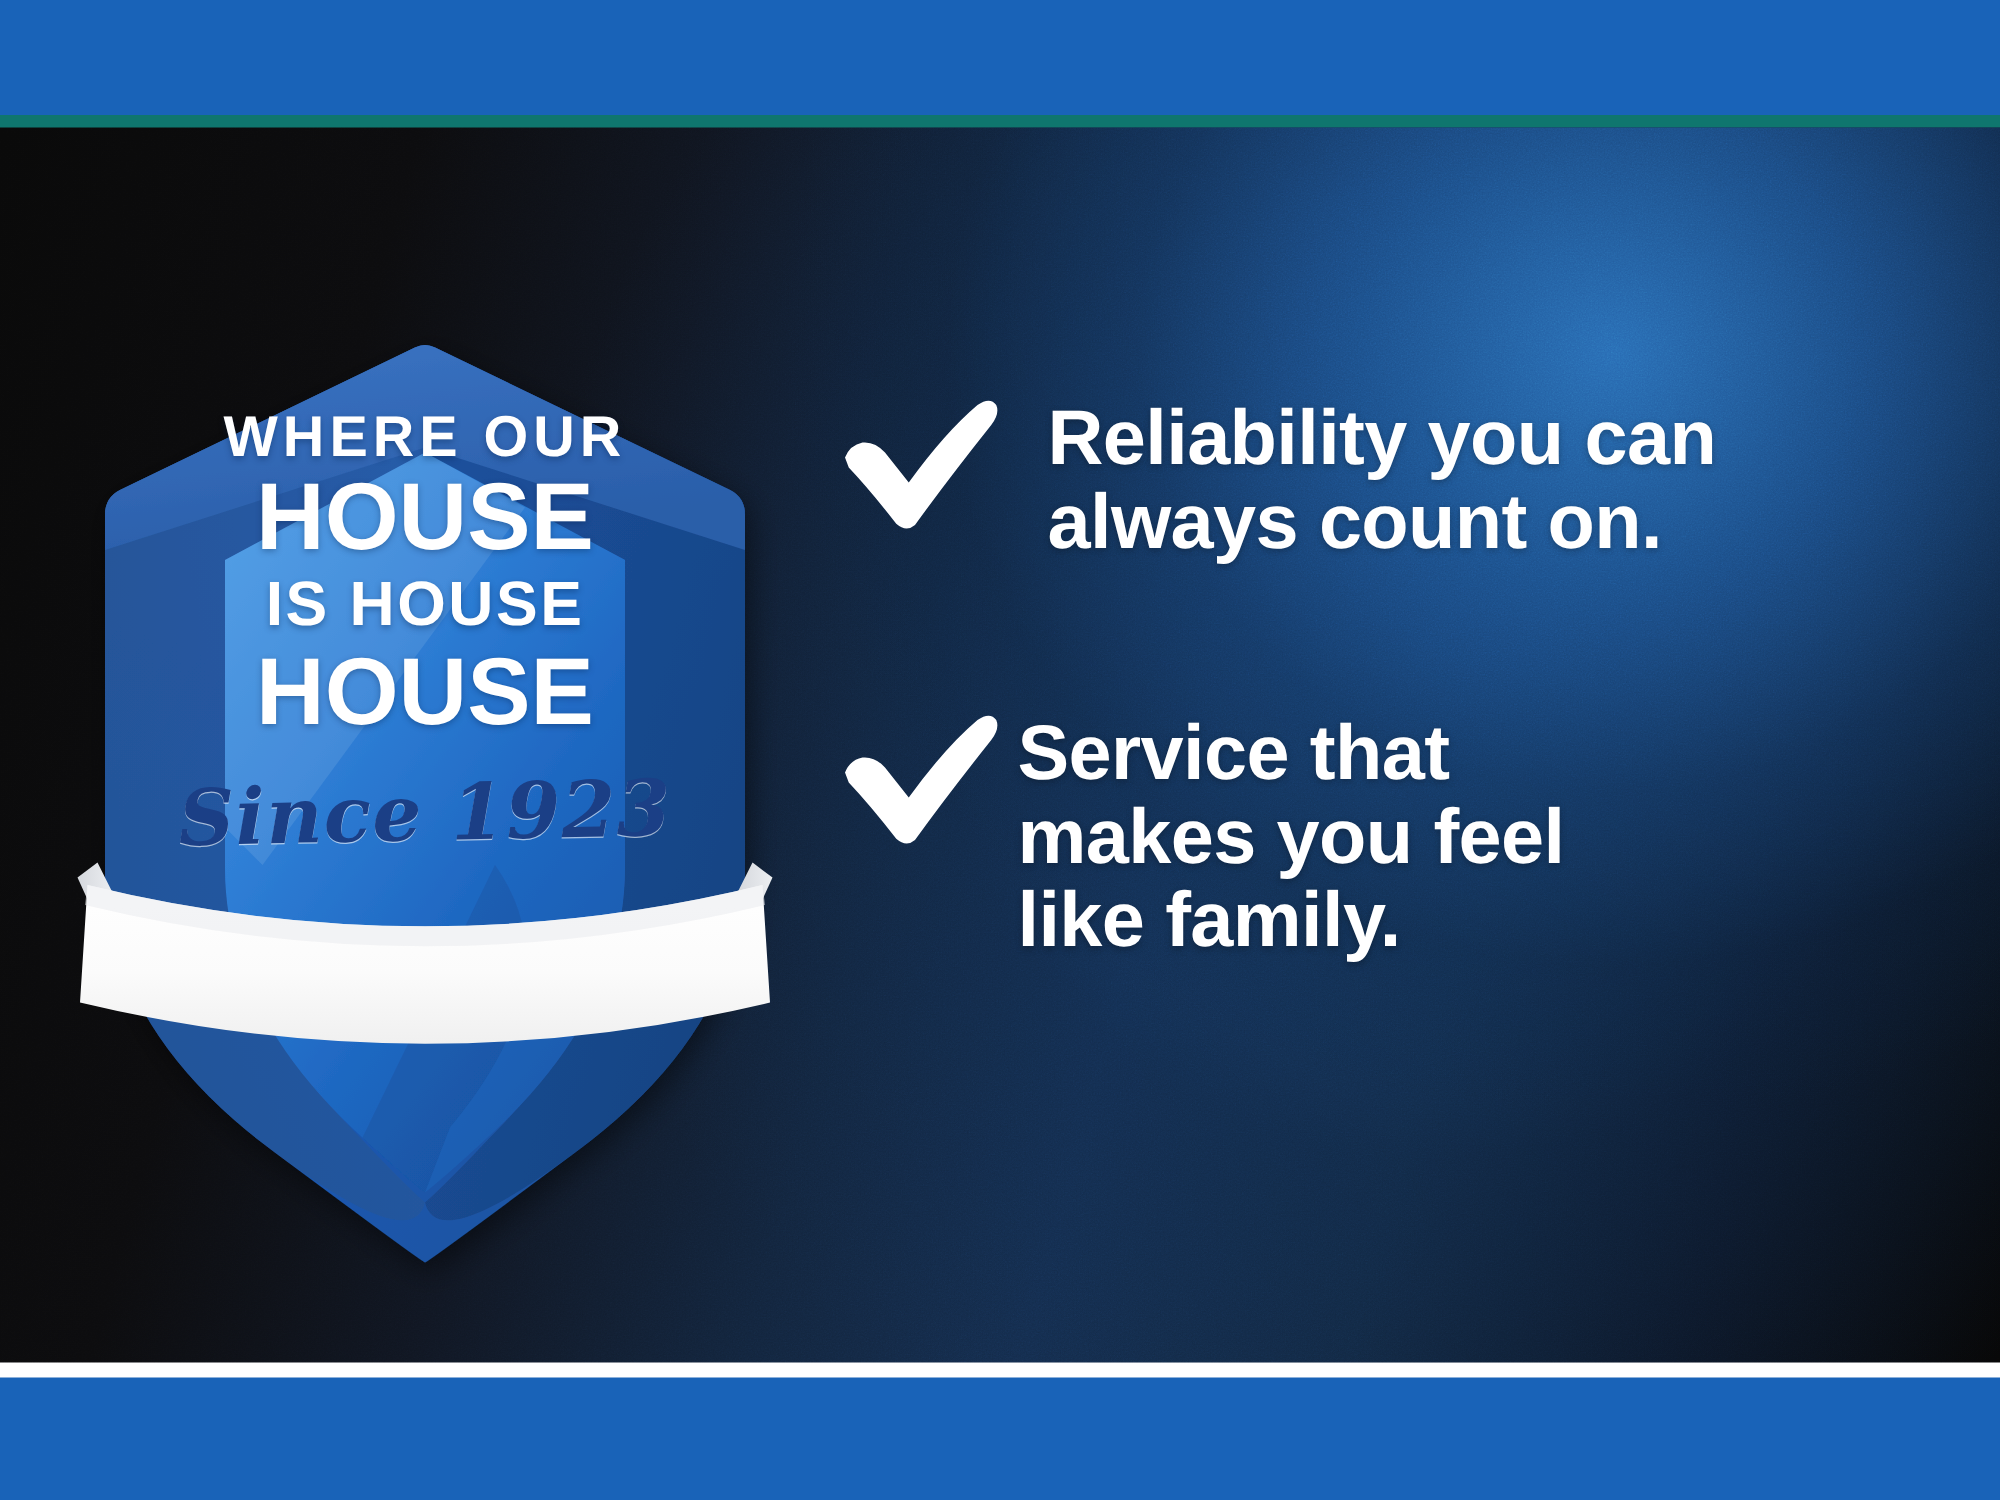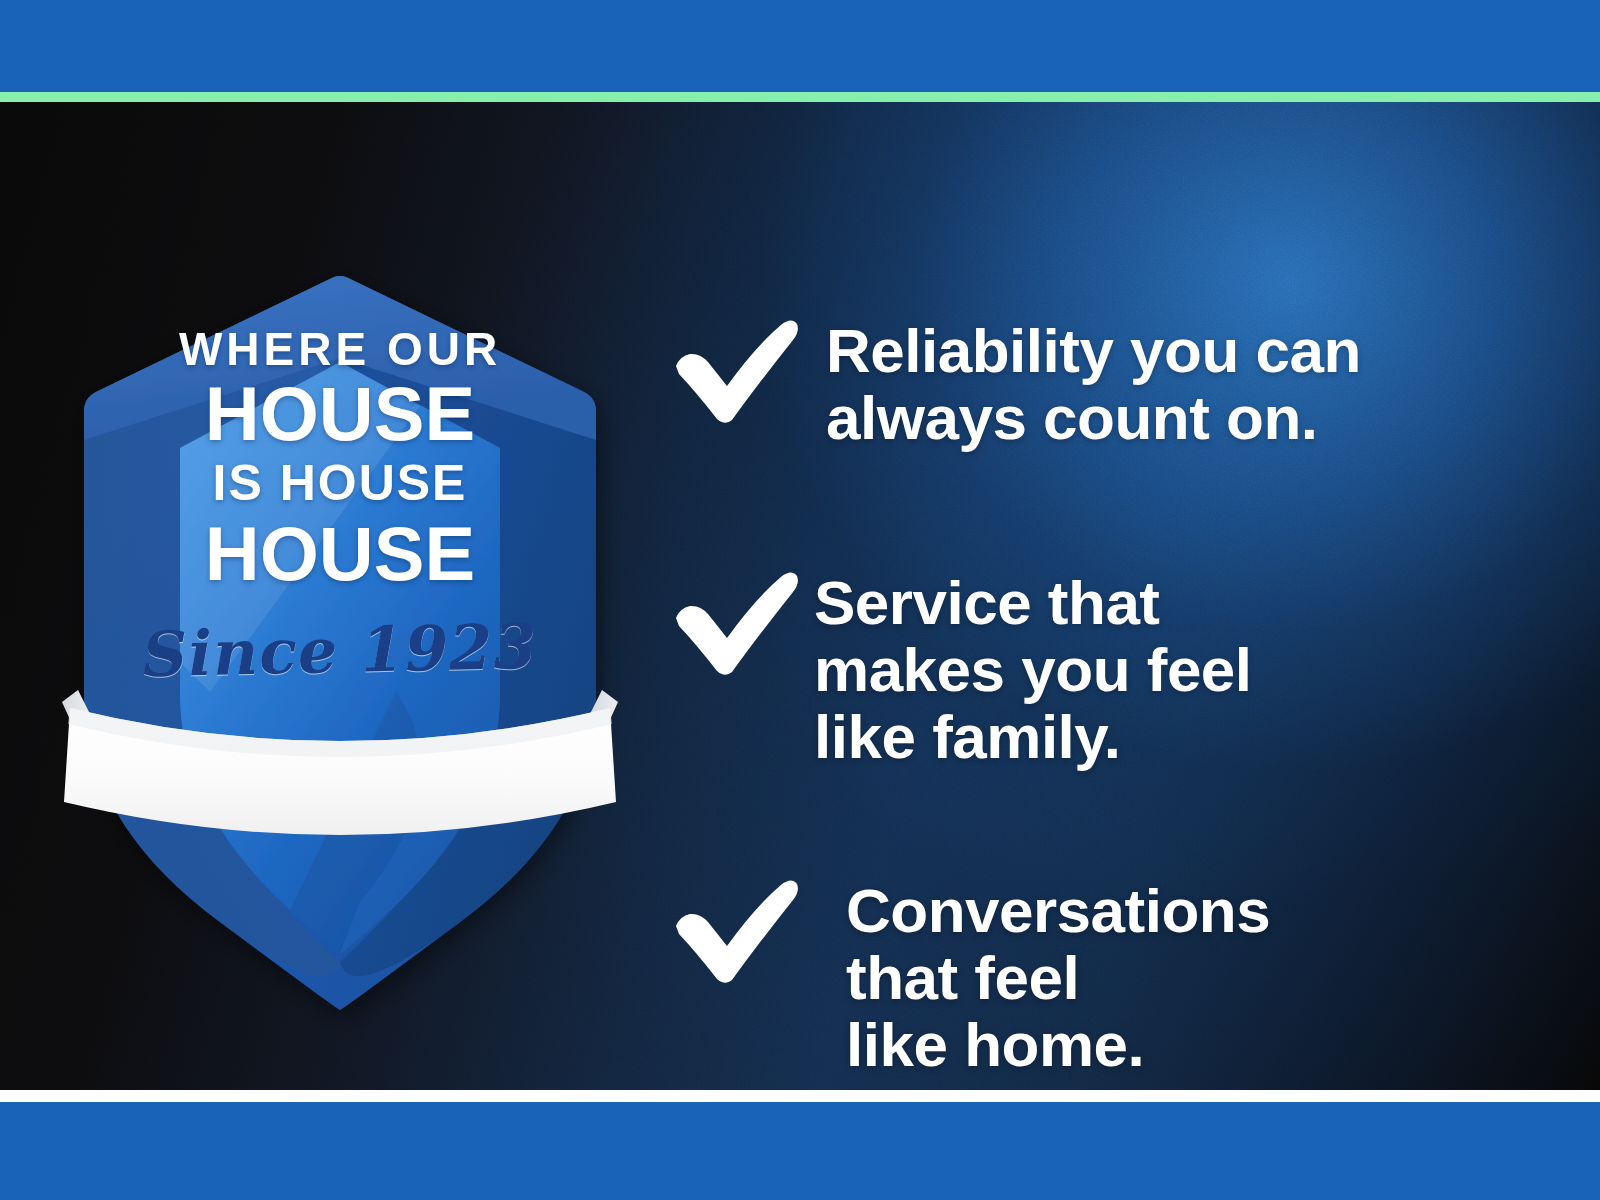--- a/index.html
+++ b/index.html
@@ -1,20 +1,20 @@
 <!DOCTYPE html>
 <html><head>
 <meta charset="utf-8">
 <title>Where Our House Is Your House</title>
 <style>
   * { margin:0; padding:0; box-sizing:border-box; }
   html,body { width:1600px; height:1200px; overflow:hidden; background:#ffffff; }
   body { font-family:"Liberation Sans", sans-serif; }
 
-  .canvas { position:relative; width:1600px; height:976px; background:#86efac;border-radius:24px; }
+  .canvas { position:relative; width:1600px; height:976px; background:#0f766e;border-radius:24px; }
 
   
   .bar-top {
     position:absolute; left:0; top:0; width:1600px; height:92px;
     background:#1963b8;
   }
   .bar-bottom {
     position:absolute; left:0; top:1102px; width:1600px; height:98px;
     background:#1963b8;
   }
@@ -93,21 +93,21 @@
   }
   .check-icon svg { display:block; width:130px; height:110px; }
 
   .check-text {
     color:#ffffff; font-family:"Liberation Sans", sans-serif;
     font-weight:bold; font-size:62px; line-height:1.08;
     letter-spacing:-0.5px; white-space:pre-line;
     text-shadow:0 2px 6px rgba(0,0,0,0.28);
     padding-top:4px;
   }
-  .check-item.i0 .check-text { margin-left:12px; }
+  .check-item.i0 .check-text { margin-left:24px; }
   .check-item.i1 .check-text { }
   .check-item.i2 .check-text { margin-left:32px; }
 </style>
 </head>
 <body>
 
 <div class="canvas">
 
   <div class="bar-top"></div>
 
@@ -225,30 +225,18 @@
             <path d="M6 52 Q10 42 20 40 Q30 39 38 48 L57 72 Q86 32 112 10
                      Q122 3 127 10 Q130 17 123 26 Q88 70 62 106
                      Q55 112 47 105 Q26 78 9 60 Z" fill="#ffffff"></path>
           </svg>
         </div>
         <div class="check-text">Service that
 makes you feel
 like family.</div>
       </div>
 
-      <div class="check-item i2">
-        <div class="check-icon">
-          <svg viewBox="0 0 130 110" aria-hidden="true">
-            <path d="M6 52 Q10 42 20 40 Q30 39 38 48 L57 72 Q86 32 112 10
-                     Q122 3 127 10 Q130 17 123 26 Q88 70 62 106
-                     Q55 112 47 105 Q26 78 9 60 Z" fill="#ffffff"></path>
-          </svg>
-        </div>
-        <div class="check-text">Conversations
-that feel
-like home.</div>
-      </div>
 
     </div>
   </div>
 
   <div class="bar-bottom"></div>
 </div>
 
 </body></html>

